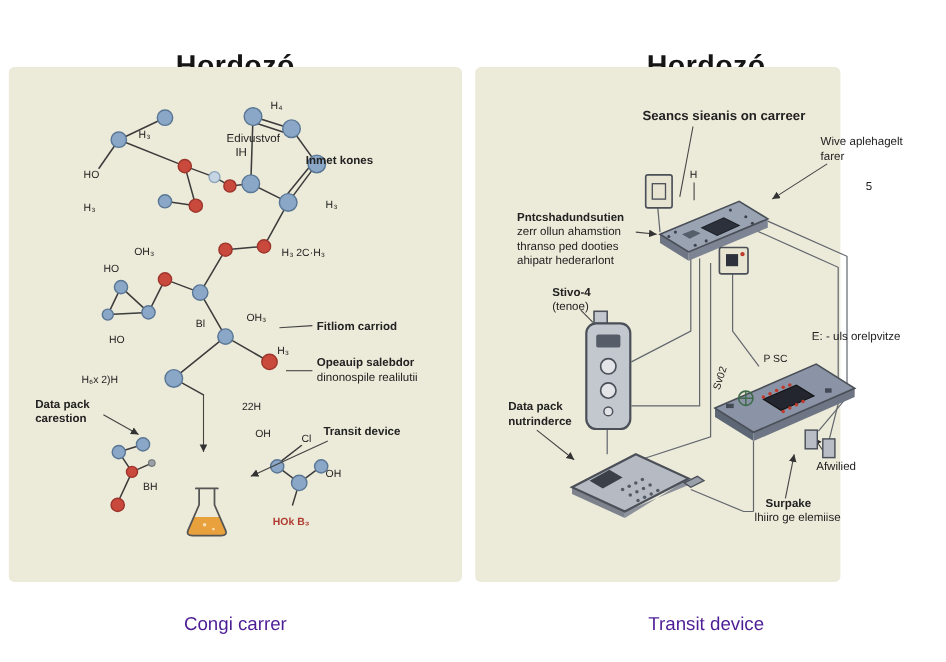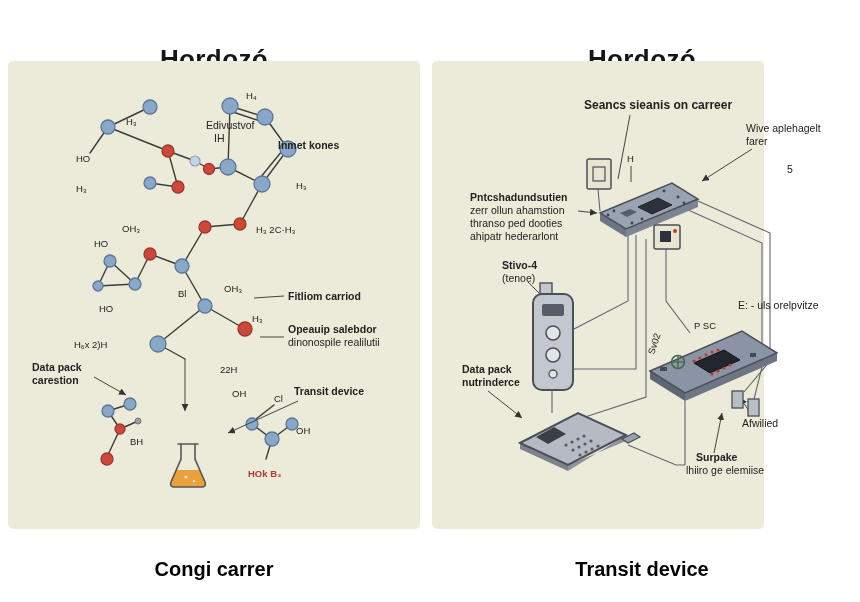--- a/index.html
+++ b/index.html
@@ -4,21 +4,21 @@
 <style>
   html,body{margin:0;padding:0;background:#ffffff;}
   body{width:860px;height:602px;position:relative;font-family:"Liberation Sans",sans-serif;overflow:hidden;}
   .title{position:absolute;top:14px;font-size:26px;font-weight:700;color:#151515;letter-spacing:.4px;text-align:center;margin-top:30px;}
   .title.left{left:8px;width:412px;}
   .title.right{left:432px;width:420px;}
   .panel{position:absolute;top:61px;height:468px;background:#ecead9;border-radius:5px;}
   .panel.left{left:8px;width:412px;}
   .panel.right{left:432px;width:332px;}
   .panel svg{position:absolute;left:0;top:0;}
-  .caption{position:absolute;top:558px;font-size:20px;font-weight:700;color:#000000;text-align:center;}
+  .caption{position:absolute;top:558px;font-size:17px;font-weight:400;color:#4c1d95;text-align:center;}
   .caption.left{left:8px;width:412px;}
   .caption.right{left:432px;width:420px;}
   
   .t{font-family:"Liberation Sans",sans-serif;font-size:10.5px;fill:#222;}
   .ts{font-size:9.5px;}
   .tb{font-weight:700;}
   .tbig{font-size:12px;font-weight:700;}
   .tred{fill:#b03a30;font-weight:700;}
   .bond{stroke:#3c3c3c;stroke-width:1.4;stroke-linecap:round;}
   .lead{stroke:#444;stroke-width:1;fill:none;}

